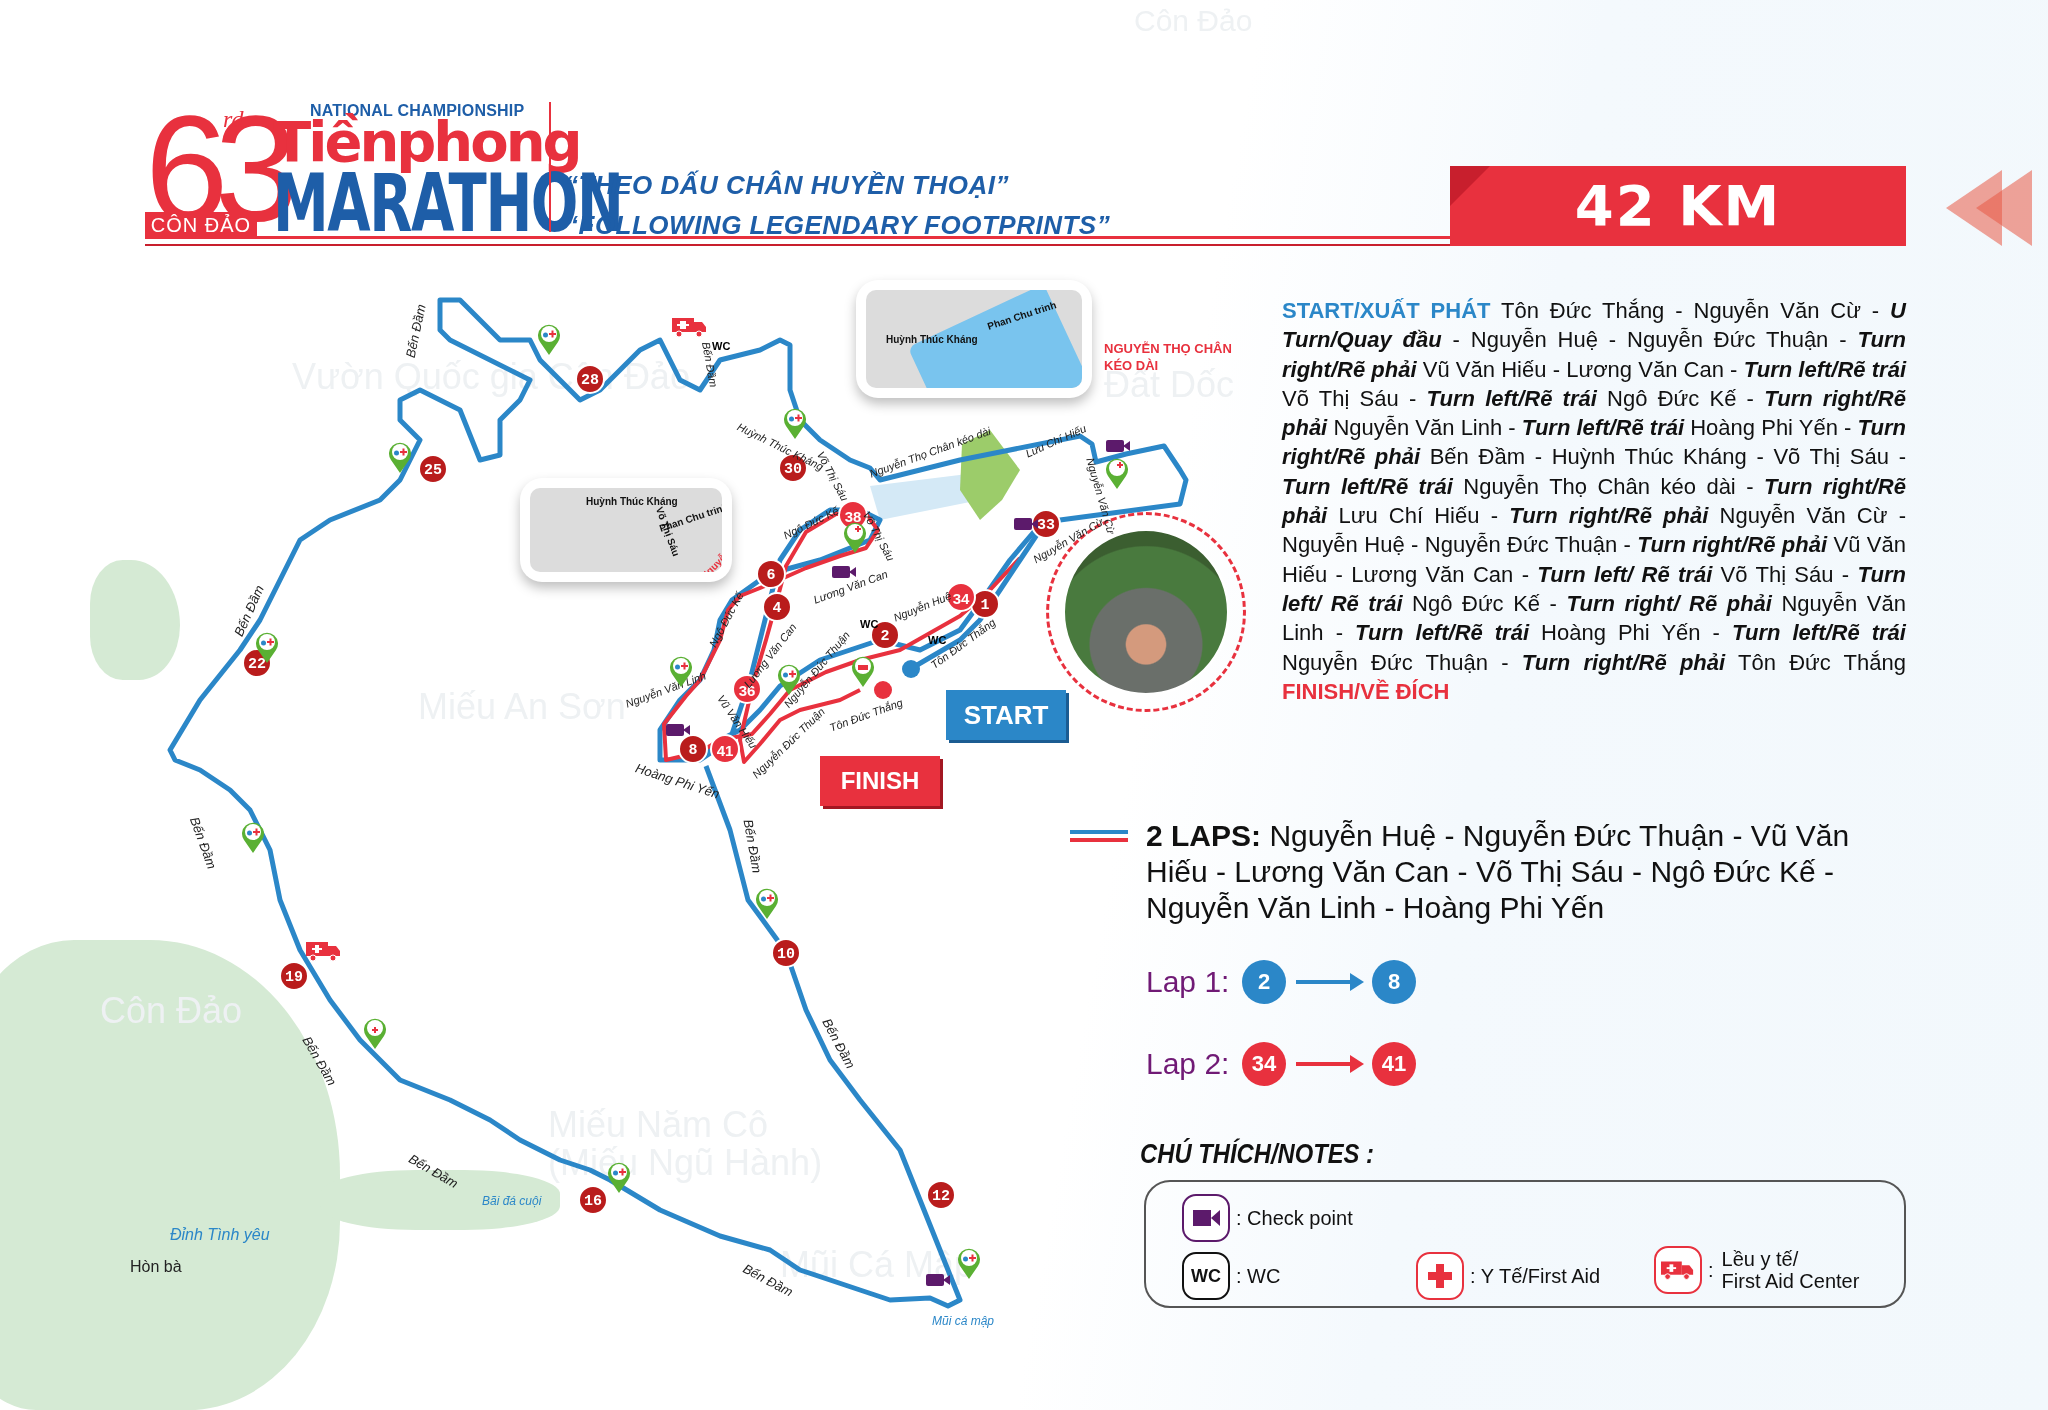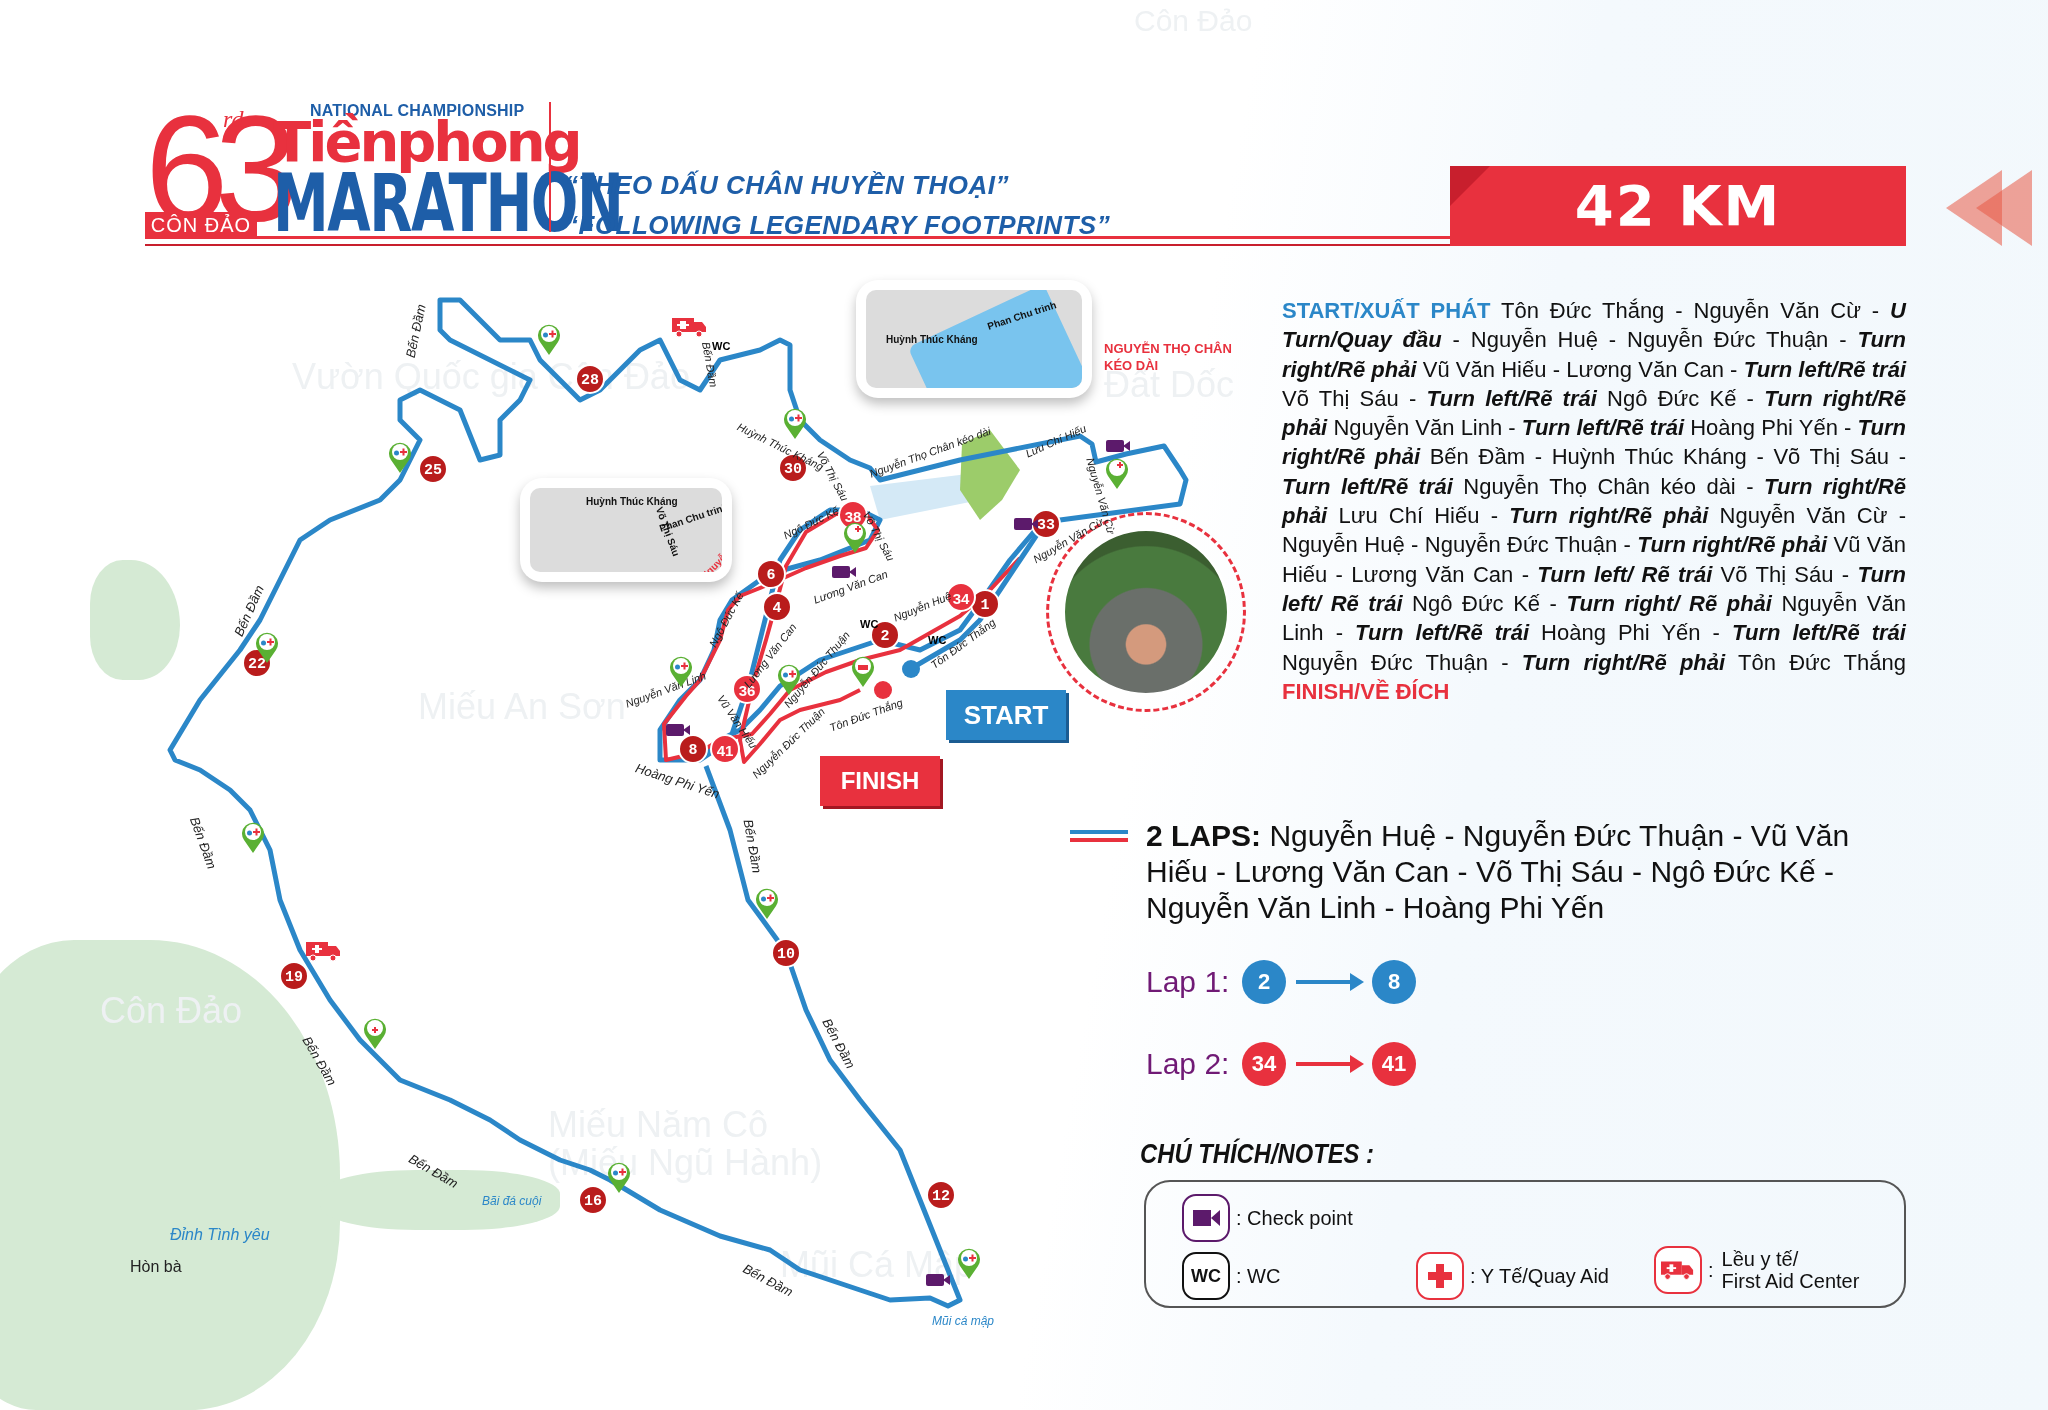--- a/index.html
+++ b/index.html
@@ -365,21 +365,21 @@
     <div class="legend-icon" style="border-color:#111;font-weight:900;font-size:18px;">WC</div>
     <span class="legend-text">: WC</span>
   </div>
   <div class="legend-item" style="left:270px;top:70px;">
     <div class="legend-icon" style="border-color:#e8313e;">
       <svg width="28" height="28" viewBox="0 0 28 28">
           <rect x="10" y="2" width="8" height="24" fill="#e8313e"></rect>
           <rect x="2" y="10" width="24" height="8" fill="#e8313e"></rect>
         </svg>
     </div>
-    <span class="legend-text">: Y Tế/Quay Aid</span>
+    <span class="legend-text">: Y Tế/First Aid</span>
   </div>
   <div class="legend-item" style="left:508px;top:64px;">
     <div class="legend-icon" style="border-color:#e8313e;">
       <svg width="34" height="22" viewBox="0 0 36 22">
           <rect x="0" y="2" width="22" height="14" fill="#e8313e"></rect>
           <path d="M22 6 L30 6 L34 11 L34 16 L22 16 Z" fill="#e8313e"></path>
           <rect x="9" y="5" width="4" height="8" fill="#fff"></rect>
           <rect x="6" y="8" width="10" height="2" fill="#fff"></rect>
           <circle cx="7" cy="18" r="3" fill="#e8313e" stroke="#fff"></circle>
           <circle cx="27" cy="18" r="3" fill="#e8313e" stroke="#fff"></circle>

